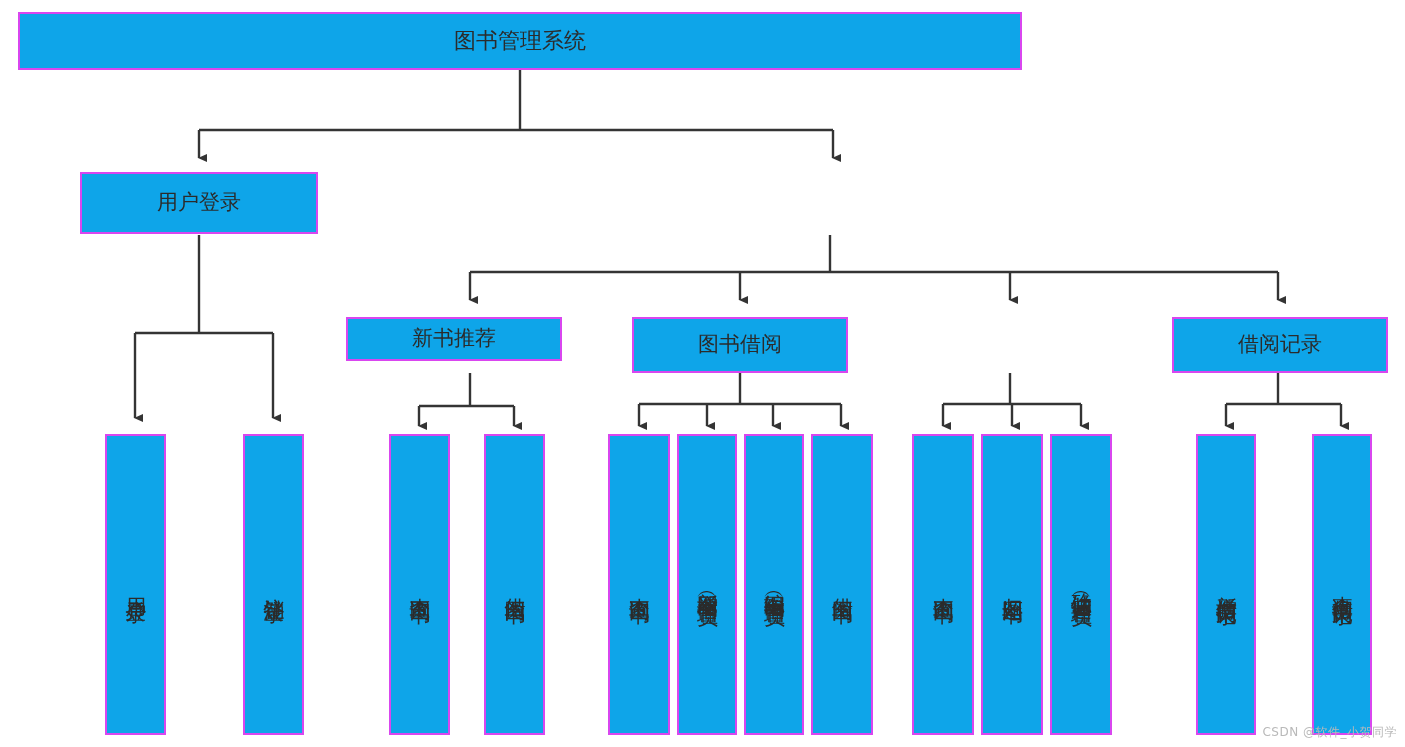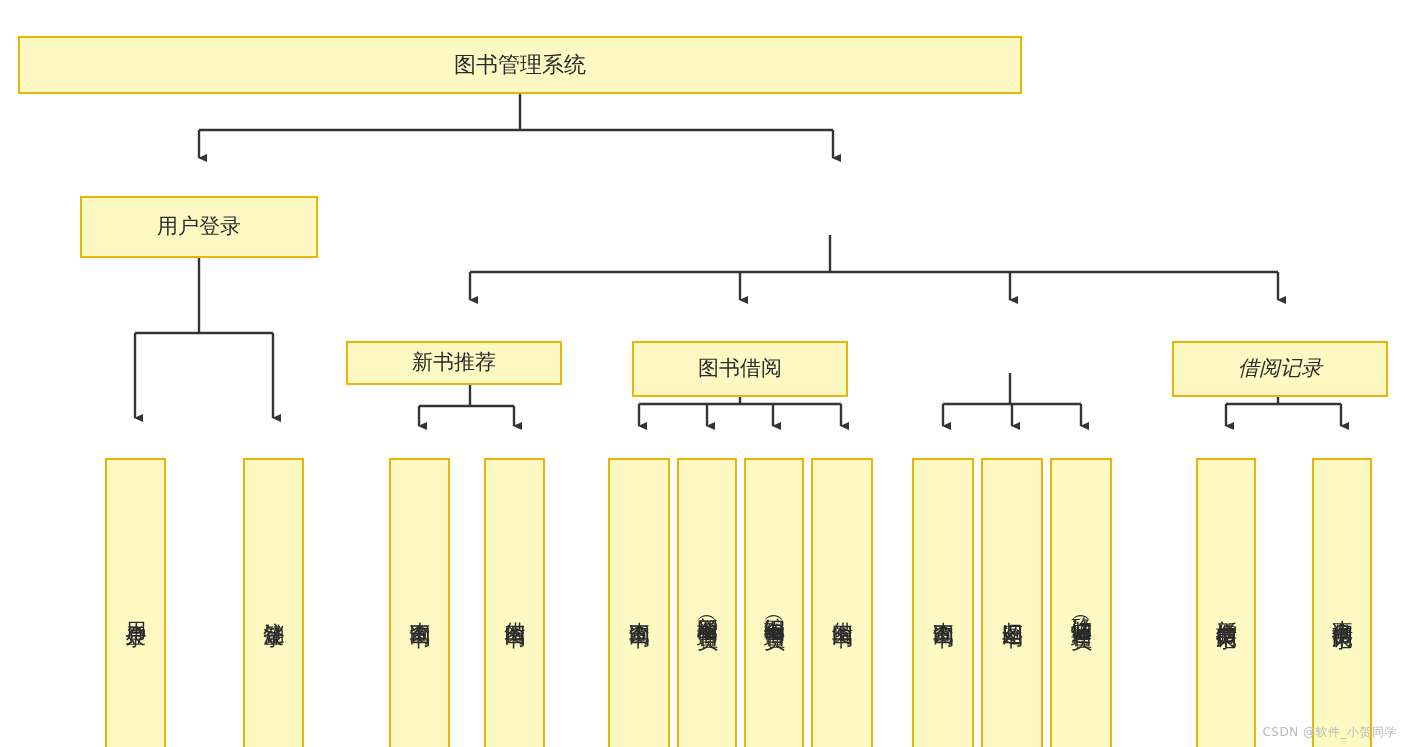--- a/index.html
+++ b/index.html
@@ -20,27 +20,26 @@
   svg.connectors {
     position: absolute;
     left: 0;
     top: 0;
     width: 1405px;
     height: 747px;
   }
   .node {
     position: absolute;
     box-sizing: border-box;
-    background: #fef9c3;
-    border: 2px solid #eab308;
+    background: #0ea5e9;
+    border: 2px solid #d946ef;
     display: flex;
     align-items: center;
     justify-content: center;
     z-index: 2;
-    margin-top: 24px;
   }
   .node .label {
     color: #2b2b2b;
     line-height: 1.12;
     text-align: center;
     white-space: nowrap;
   }
   .node.horiz .label {
     font-size: 21px;
   }
@@ -132,21 +131,21 @@
   <div class="node horiz" style="left:80px; top:172px; width:238px; height:62px;">
     <span class="label">用户登录</span>
   </div>
 
   <div class="node horiz" style="left:346px; top:317px; width:216px; height:44px;">
     <span class="label">新书推荐</span>
   </div>
   <div class="node horiz" style="left:632px; top:317px; width:216px; height:56px;">
     <span class="label">图书借阅</span>
   </div>
-  <div class="node horiz" style="left:1172px; top:317px; width:216px; height:56px;font-style:italic;">
+  <div class="node horiz" style="left:1172px; top:317px; width:216px; height:56px;">
     <span class="label">借阅记录</span>
   </div>
 
   <div class="node vert" style="left:105px; top:434px; width:61px; height:301px;">
     <span class="label">用户登录</span>
   </div>
   <div class="node vert" style="left:243px; top:434px; width:61px; height:301px;">
     <span class="label">注销登录</span>
   </div>
 

